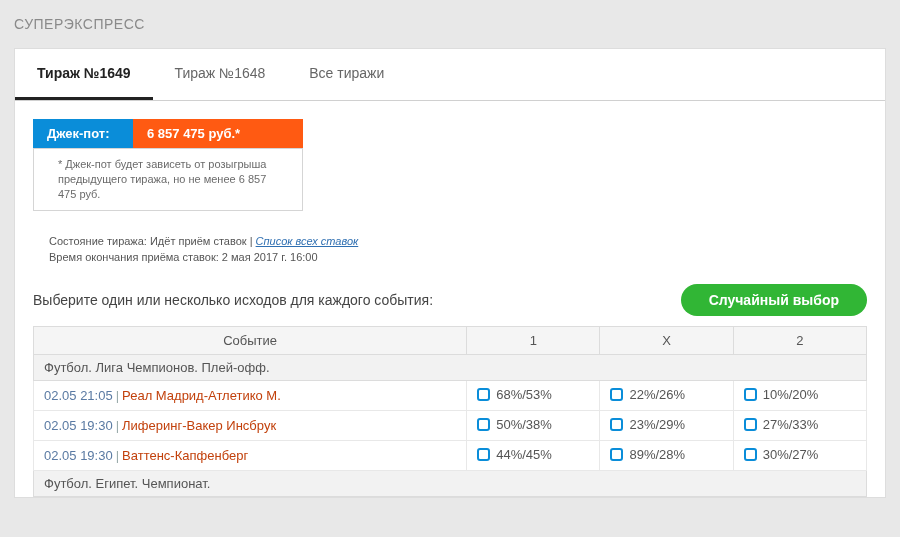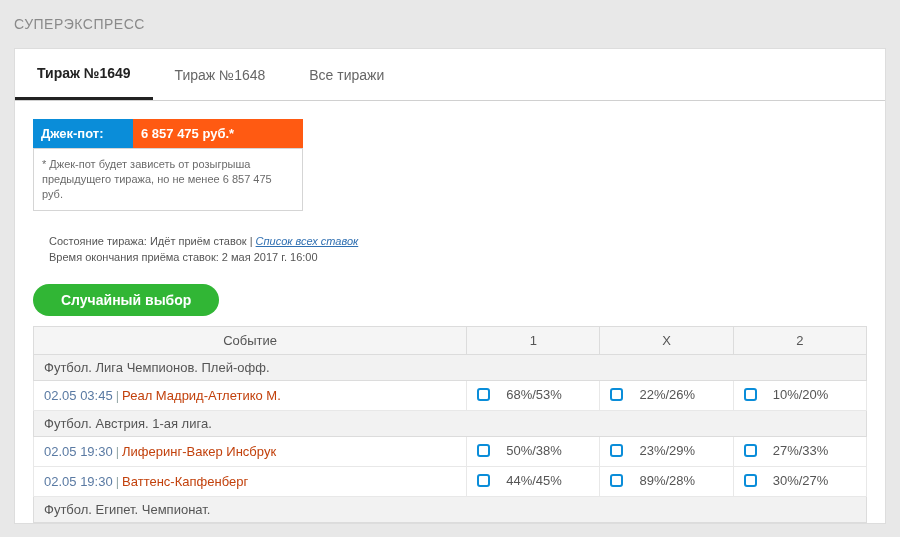--- a/index.html
+++ b/index.html
@@ -1,42 +1,42 @@
 <!DOCTYPE html>
 <html><head>
 <meta charset="utf-8">
 <style>
   * { box-sizing: border-box; margin: 0; padding: 0; }
   body { font-family: Arial, Helvetica, sans-serif; background: #e8e8e8; width: 900px; height: 537px; overflow: hidden; color: #333; }
   .page-title { padding: 16px 14px; font-size: 14px; color: #8a8a8a; letter-spacing: 0.5px; }
   .panel { background: #fff; border: 1px solid #ddd; margin: 0 14px; }
-  .tabs { display: flex; border-bottom: 1px solid #d0d0d0; position: relative; align-items: center; }
+  .tabs { display: flex; border-bottom: 1px solid #d0d0d0; position: relative; }
   .tab { padding: 16px 22px; font-size: 14px; color: #666; cursor: pointer; }
   .tab.active { font-weight: bold; color: #222; border-bottom: 3px solid #222; }
   .content { padding: 18px 18px 0 18px; }
   .jackpot-table { border-collapse: collapse; }
-  .jackpot-table td { padding: 7px 8px; font-size: 13px; font-weight: bold; color: #fff; }
+  .jackpot-table td { padding: 7px 14px; font-size: 13px; font-weight: bold; color: #fff; }
   .jp-label { background: #0a8dd9; width: 100px; }
   .jp-value { background: #ff5a12; width: 170px; margin-left: 48px; }
-  .note-box { border: 1px solid #d5d5d5; padding: 8px 8px; font-size: 11px; color: #6b6b6b; width: 270px; line-height: 1.35; }
+  .note-box { border: 1px solid #d5d5d5; padding: 8px 24px; font-size: 11px; color: #6b6b6b; width: 270px; line-height: 1.35; }
   .status-block { margin-top: 22px; font-size: 11px; color: #555; line-height: 1.5; margin-left: 16px; }
   .status-block a { color: #2f6fb1; font-style: italic; text-decoration: underline; }
   .toolbar { display: flex; align-items: center; justify-content: space-between; margin: 18px 0 10px 0; }
   .prompt { font-size: 14px; color: #444; }
   .random-btn { background: #31b635; color: #fff; font-weight: bold; border: none; border-radius: 18px; padding: 8px 28px; font-size: 14px; cursor: pointer; }
   table.events { width: 100%; border-collapse: collapse; font-size: 13px; }
   table.events th { background: #f5f5f5; border: 1px solid #dcdcdc; padding: 6px 8px; font-weight: normal; color: #555; text-align: center; }
   table.events th.ev { width: 52%; }
   table.events th.oc { width: 16%; }
   table.events tr.group td { background: #f2f2f2; border: 1px solid #dcdcdc; padding: 5px 10px; color: #555; margin-top: 16px; }
   table.events tr.row td { border: 1px solid #e8e8e8; padding: 6px 10px; color: #555; }
   .dt { color: #5a7aa3; }
   .mt { color: #c2410c; }
   .sep { color: #9aa; padding: 0 3px; }
-  .chk { display: inline-flex; align-items: center; gap: 16px; }
+  .chk { display: inline-flex; align-items: center; gap: 6px; }
   .chk-box { width: 13px; height: 13px; border: 2px solid #0a8dd9; border-radius: 3px; display: inline-block; }
 </style>
 </head>
 <body>
 
 <div class="page-title">СУПЕРЭКСПРЕСС</div>
 
 <div class="panel">
 
   <div class="tabs">
@@ -59,53 +59,51 @@
 
     <div class="status-block">
       <div>
         <span>Состояние тиража: Идёт приём ставок | </span>
         <a href="#">Список всех ставок</a>
       </div>
       <div>Время окончания приёма ставок: 2 мая 2017 г. 16:00</div>
     </div>
 
     <div class="toolbar">
+      <div class="prompt">Выберите один или несколько исходов для каждого события:</div>
       <button class="random-btn">Случайный выбор</button>
     </div>
 
     <table class="events">
       <thead>
         <tr>
           <th class="ev">Событие</th>
           <th class="oc">1</th>
           <th class="oc">X</th>
           <th class="oc">2</th>
         </tr>
       </thead>
       <tbody id="events-body">
           <tr class="group">
             <td colspan="4">Футбол. Лига Чемпионов. Плей-офф.</td>
           </tr>
           <tr class="row">
-            <td><span class="dt">02.05 03:45</span><span class="sep">|</span><span class="mt">Реал Мадрид-Атлетико М.</span></td>
+            <td><span class="dt">02.05 21:05</span><span class="sep">|</span><span class="mt">Реал Мадрид-Атлетико М.</span></td>
             <td><span class="chk">
                 <span class="chk-box"></span>
                 <span>68%/53%</span>
               </span></td>
             <td><span class="chk">
                 <span class="chk-box"></span>
                 <span>22%/26%</span>
               </span></td>
             <td><span class="chk">
                 <span class="chk-box"></span>
                 <span>10%/20%</span>
               </span></td>
-          </tr>
-          <tr class="group">
-            <td colspan="4">Футбол. Австрия. 1-ая лига.</td>
           </tr>
           <tr class="row">
             <td><span class="dt">02.05 19:30</span><span class="sep">|</span><span class="mt">Лиферинг-Вакер Инсбрук</span></td>
             <td><span class="chk">
                 <span class="chk-box"></span>
                 <span>50%/38%</span>
               </span></td>
             <td><span class="chk">
                 <span class="chk-box"></span>
                 <span>23%/29%</span>

